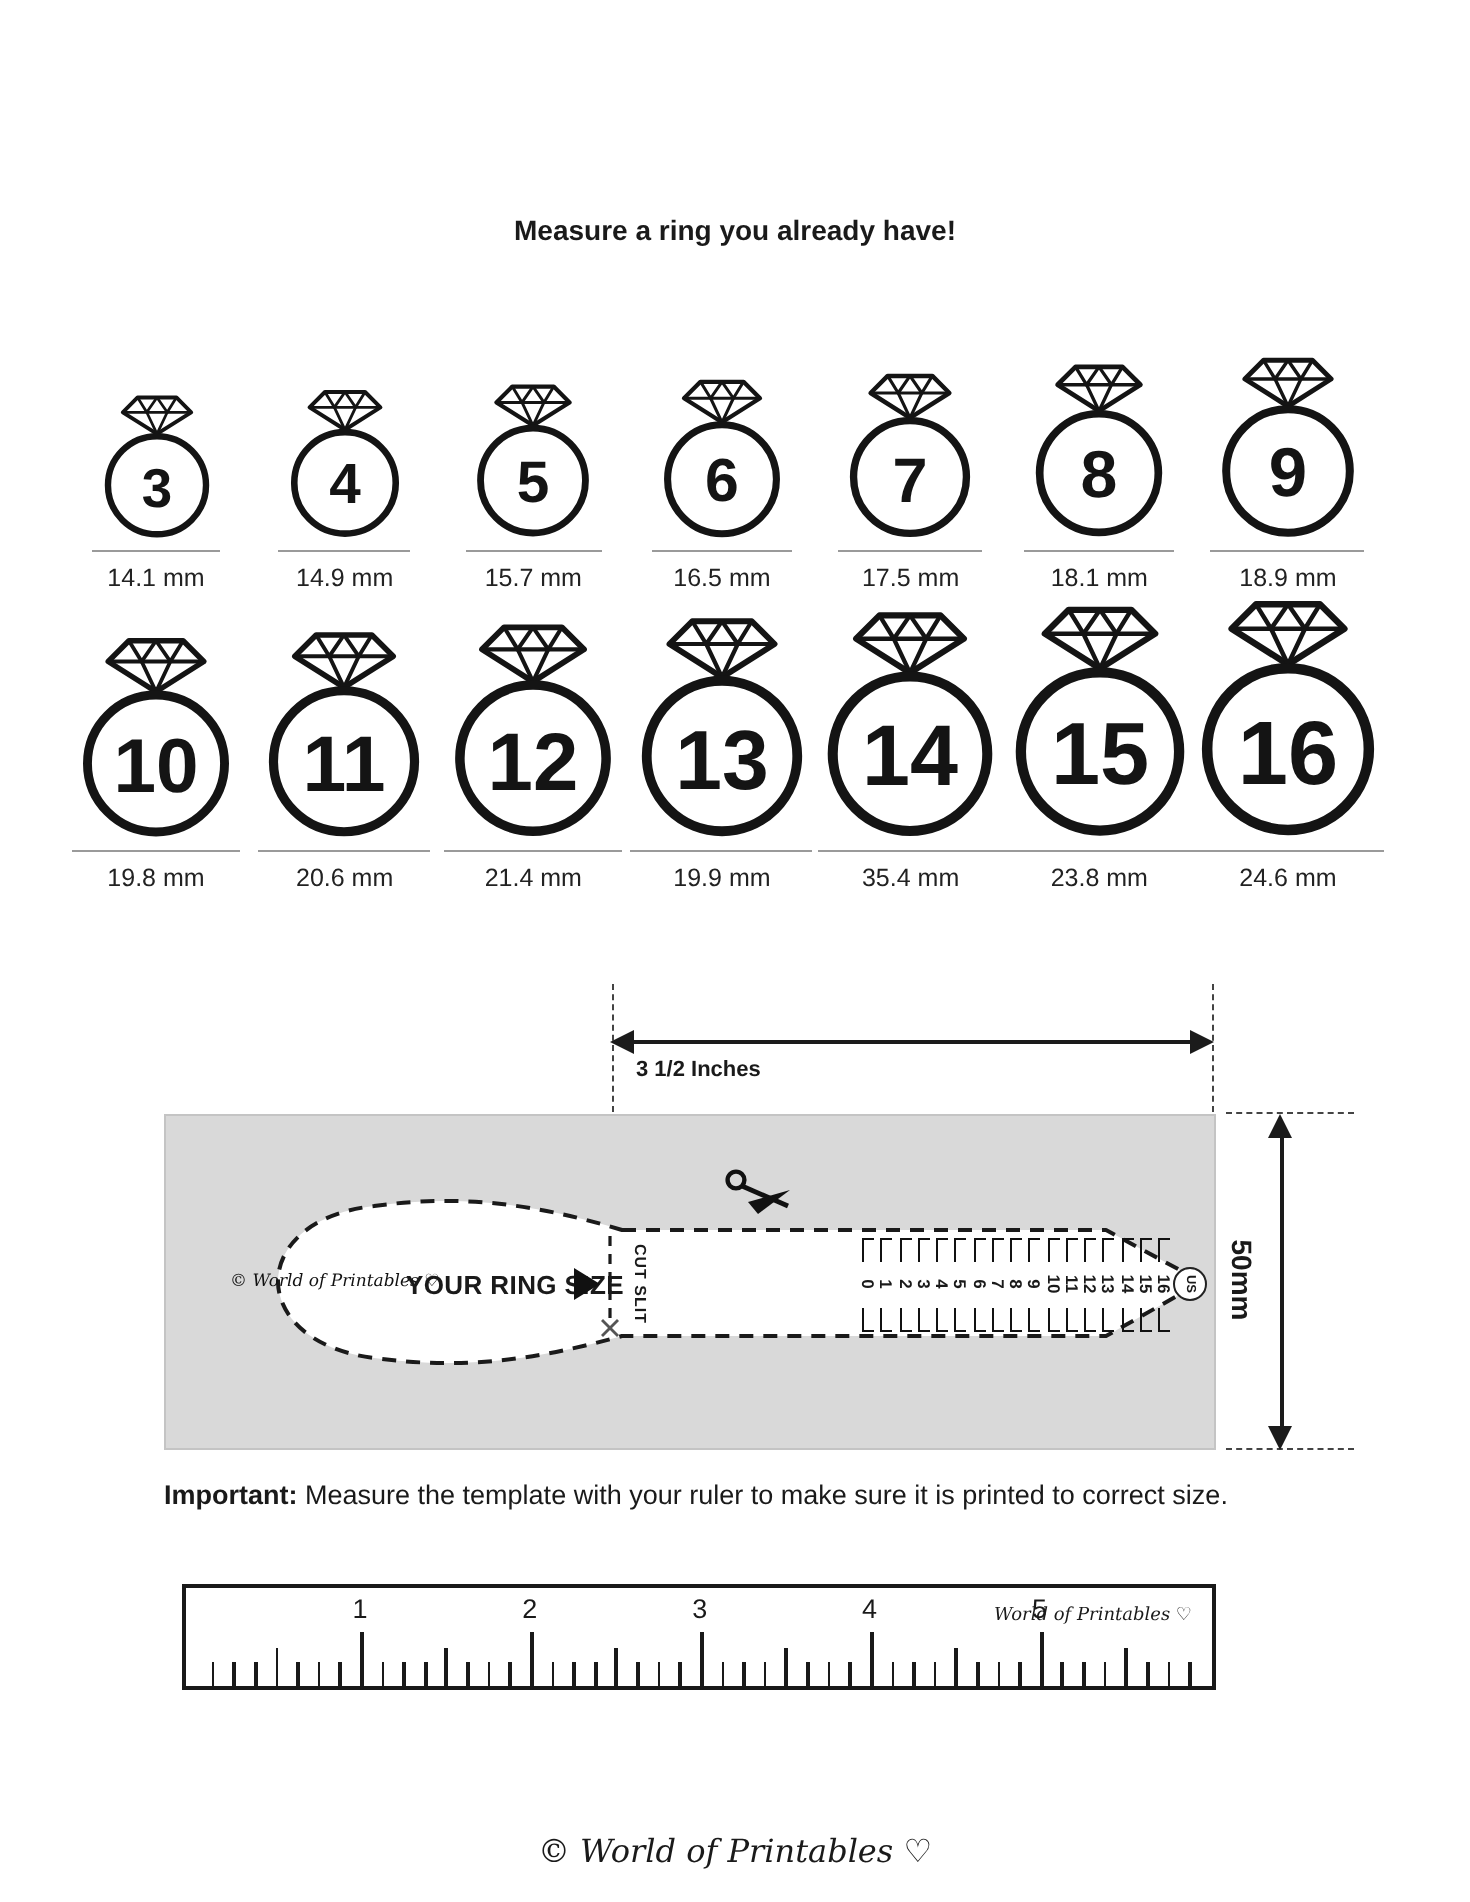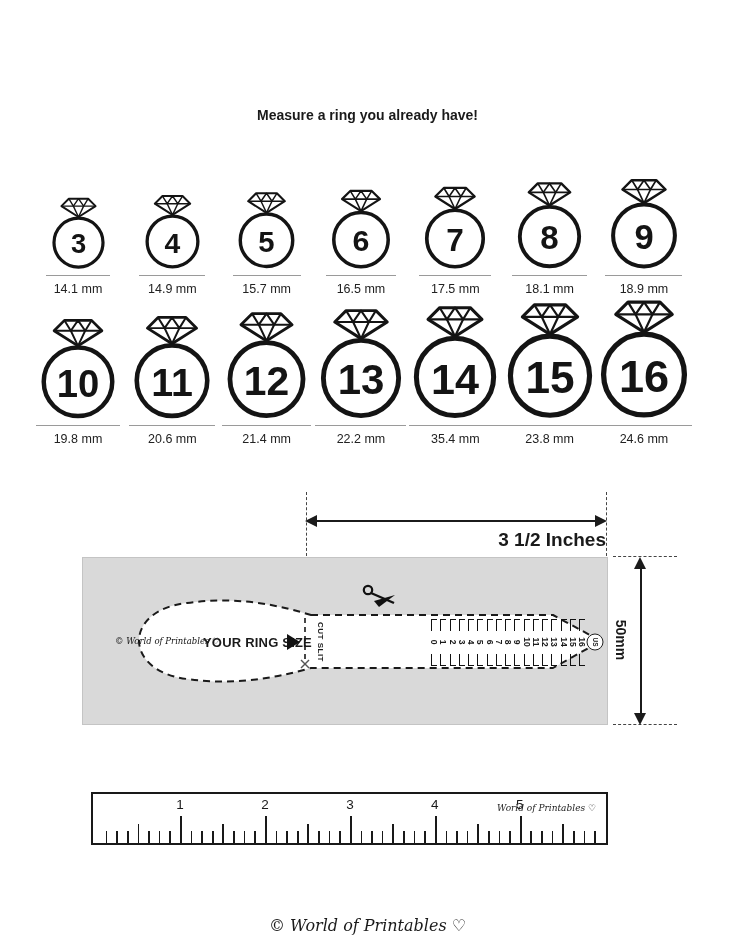--- a/index.html
+++ b/index.html
@@ -20,21 +20,21 @@
   .ring-line{height:1px;background:#9a9a9a;margin-top:5px;}
   .ring-mm{font-size:12.5px;margin-top:6px;color:#222;}
   
   .sizer-area{position:absolute;left:0;top:488px;width:735px;height:252px;}
   .vdash{position:absolute;top:4px;height:64px;border-left:1.6px dashed #444;}
   .vdash.l{left:306px;} .vdash.r{left:606px;}
   .h-arrow{position:absolute;left:316px;top:32px;width:280px;height:1.8px;background:#1b1b1b;}
   .arr{position:absolute;width:0;height:0;}
   .arr-l{left:305px;top:26.5px;border-top:6.5px solid transparent;border-bottom:6.5px solid transparent;border-right:12px solid #1b1b1b;}
   .arr-r{left:595px;top:26.5px;border-top:6.5px solid transparent;border-bottom:6.5px solid transparent;border-left:12px solid #1b1b1b;}
-  .w-label{position:absolute;left:306px;top:41px;width:300px;text-align:right;font-weight:bold;font-size:19px;}
+  .w-label{position:absolute;left:318px;top:41px;width:300px;text-align:left;font-weight:bold;font-size:11px;}
   .template-box{position:absolute;left:82px;top:69px;width:526px;height:168px;background:#d9d9d9;
                 border:1px solid #c4c4c4;box-sizing:border-box;}
   .template-box svg.outline{position:absolute;left:0;top:0;}
   .tpl-brand{position:absolute;left:32px;top:78px;font-family:"DejaVu Serif",serif;font-style:italic;
              font-size:8.5px;white-space:nowrap;color:#111;}
   .tpl-size-label{position:absolute;left:120px;top:77px;font-size:13px;font-weight:bold;letter-spacing:.2px;white-space:nowrap;}
   .tpl-pointer{position:absolute;left:204px;top:76px;width:0;height:0;
                border-top:8.5px solid transparent;border-bottom:8.5px solid transparent;border-left:13px solid #111;}
   .cut-slit{position:absolute;left:237px;top:84px;transform:translate(-50%,-50%) rotate(90deg);
             font-size:8px;font-weight:bold;letter-spacing:.5px;white-space:nowrap;}
@@ -224,21 +224,21 @@
     <g fill="none" stroke="#141414" stroke-linejoin="round">
       <polygon points="33,3 67,3 80,16 50,35 20,16" stroke-width="3.4"></polygon>
       <line x1="20" y1="16" x2="80" y2="16" stroke-width="2.4"></line>
       <polyline points="33,3 41,16 50,3 59,16 67,3" stroke-width="2.4"></polyline>
       <polyline points="41,16 50,35 59,16" stroke-width="2.4"></polyline>
     </g>
     <circle cx="50" cy="80" r="43" fill="#fff" stroke="#141414" stroke-width="5.6"></circle>
     <text x="50" y="82" text-anchor="middle" dominant-baseline="central" font-family="Liberation Sans, sans-serif" font-size="48" font-weight="bold" fill="#141414">13</text>
   </svg>
         <div class="ring-line" style="width:91px"></div>
-        <div class="ring-mm">22.2 mm</div>
+        <div class="ring-mm">19.9 mm</div>
       </div>
       <div class="ring-fig">
         <svg width="90" height="115" viewBox="0 0 100 128">
     <g fill="none" stroke="#141414" stroke-linejoin="round">
       <polygon points="33,3 67,3 80,16 50,35 20,16" stroke-width="3.4"></polygon>
       <line x1="20" y1="16" x2="80" y2="16" stroke-width="2.4"></line>
       <polyline points="33,3 41,16 50,3 59,16 67,3" stroke-width="2.4"></polyline>
       <polyline points="41,16 50,35 59,16" stroke-width="2.4"></polyline>
     </g>
     <circle cx="50" cy="80" r="43" fill="#fff" stroke="#141414" stroke-width="5.6"></circle>
@@ -309,20 +309,21 @@
     </div>
 
     <div class="hdash t"></div>
     <div class="hdash b"></div>
     <div class="v-arrow"></div>
     <div class="arr arr-u"></div>
     <div class="arr arr-d"></div>
     <div class="h-label">50mm</div>
   </div>
 
+  <div class="important"><b>Important:</b><span> Measure the template with your ruler to make sure it is printed to correct size.</span></div>
 
   <div class="ruler">
     <span><span class="rtick" style="left:12.6px;height:12px"></span><span class="rtick" style="left:23.2px;height:12px"></span><span class="rtick" style="left:33.9px;height:12px"></span><span class="rtick" style="left:44.5px;height:19px"></span><span class="rtick" style="left:55.1px;height:12px"></span><span class="rtick" style="left:65.7px;height:12px"></span><span class="rtick" style="left:76.3px;height:12px"></span><span class="rtick" style="left:87.0px;height:27px"></span><span class="rtick" style="left:97.6px;height:12px"></span><span class="rtick" style="left:108.2px;height:12px"></span><span class="rtick" style="left:118.8px;height:12px"></span><span class="rtick" style="left:129.4px;height:19px"></span><span class="rtick" style="left:140.1px;height:12px"></span><span class="rtick" style="left:150.7px;height:12px"></span><span class="rtick" style="left:161.3px;height:12px"></span><span class="rtick" style="left:171.9px;height:27px"></span><span class="rtick" style="left:182.5px;height:12px"></span><span class="rtick" style="left:193.2px;height:12px"></span><span class="rtick" style="left:203.8px;height:12px"></span><span class="rtick" style="left:214.4px;height:19px"></span><span class="rtick" style="left:225.0px;height:12px"></span><span class="rtick" style="left:235.6px;height:12px"></span><span class="rtick" style="left:246.3px;height:12px"></span><span class="rtick" style="left:256.9px;height:27px"></span><span class="rtick" style="left:267.5px;height:12px"></span><span class="rtick" style="left:278.1px;height:12px"></span><span class="rtick" style="left:288.7px;height:12px"></span><span class="rtick" style="left:299.4px;height:19px"></span><span class="rtick" style="left:310.0px;height:12px"></span><span class="rtick" style="left:320.6px;height:12px"></span><span class="rtick" style="left:331.2px;height:12px"></span><span class="rtick" style="left:341.8px;height:27px"></span><span class="rtick" style="left:352.5px;height:12px"></span><span class="rtick" style="left:363.1px;height:12px"></span><span class="rtick" style="left:373.7px;height:12px"></span><span class="rtick" style="left:384.3px;height:19px"></span><span class="rtick" style="left:394.9px;height:12px"></span><span class="rtick" style="left:405.6px;height:12px"></span><span class="rtick" style="left:416.2px;height:12px"></span><span class="rtick" style="left:426.8px;height:27px"></span><span class="rtick" style="left:437.4px;height:12px"></span><span class="rtick" style="left:448.0px;height:12px"></span><span class="rtick" style="left:458.7px;height:12px"></span><span class="rtick" style="left:469.3px;height:19px"></span><span class="rtick" style="left:479.9px;height:12px"></span><span class="rtick" style="left:490.5px;height:12px"></span><span class="rtick" style="left:501.1px;height:12px"></span><span class="rnum" style="left:87.0px">1</span><span class="rnum" style="left:171.9px">2</span><span class="rnum" style="left:256.9px">3</span><span class="rnum" style="left:341.8px">4</span><span class="rnum" style="left:426.8px">5</span></span>
     <span class="ruler-brand">World of Printables ♡</span>
   </div>
 
   <div class="footer-brand">© World of Printables ♡</div>
 
 </div>
 

